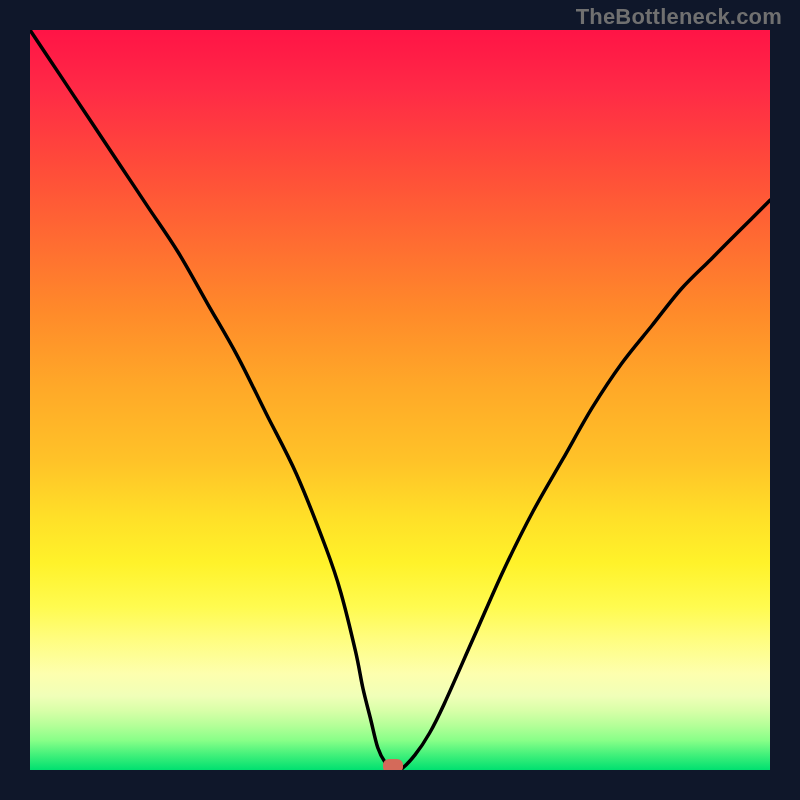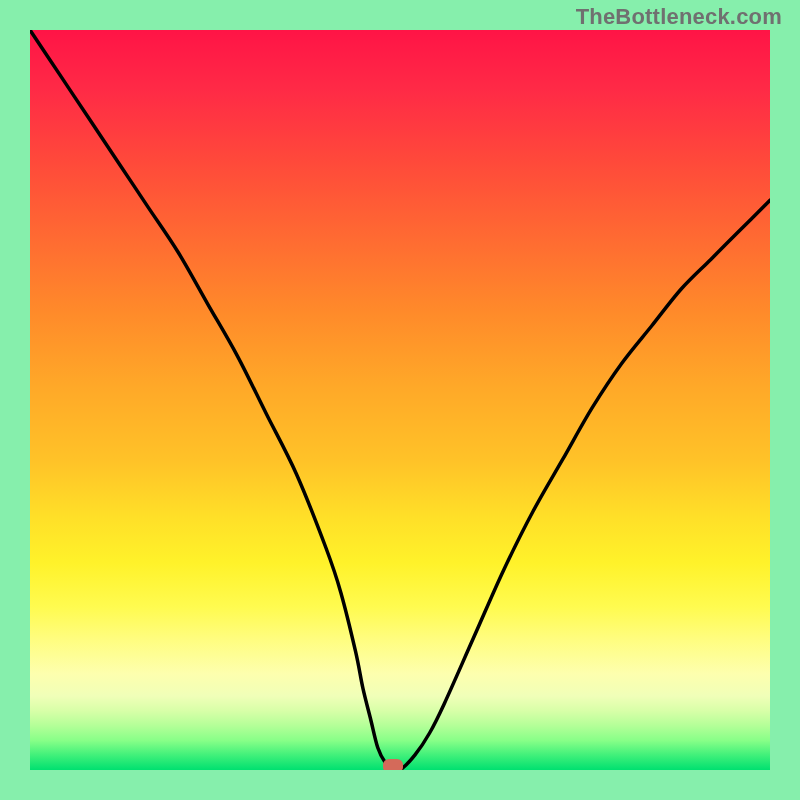--- a/index.html
+++ b/index.html
@@ -8,21 +8,21 @@
     width: 800px;
     height: 800px;
     background: #000;
     overflow: hidden;
     font-family: Arial, Helvetica, sans-serif;
   }
   .frame {
     position: relative;
     width: 800px;
     height: 800px;
-    background: #86efac;
+    background: #0f172a;
   }
   .watermark {
     position: absolute;
     top: 4px;
     right: 18px;
     color: #707070;
     font-size: 22px;
     font-weight: 600;
     letter-spacing: 0.2px;
     z-index: 10;

